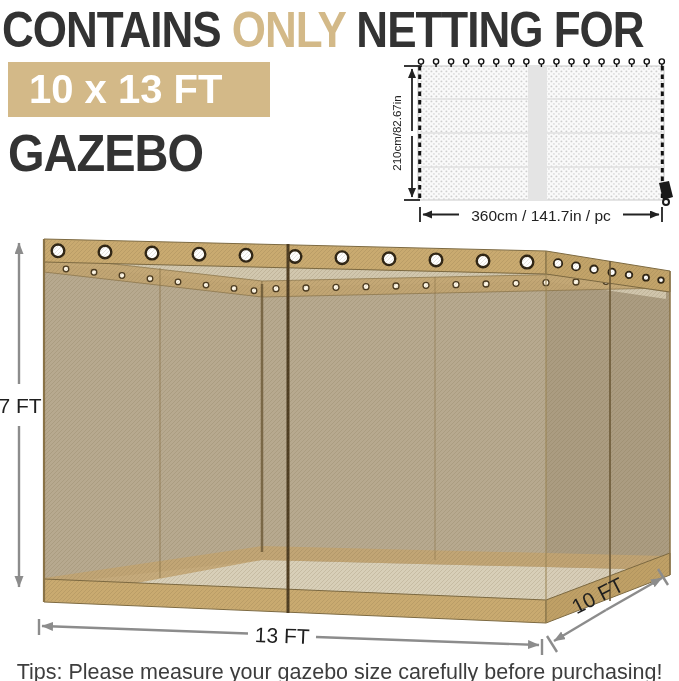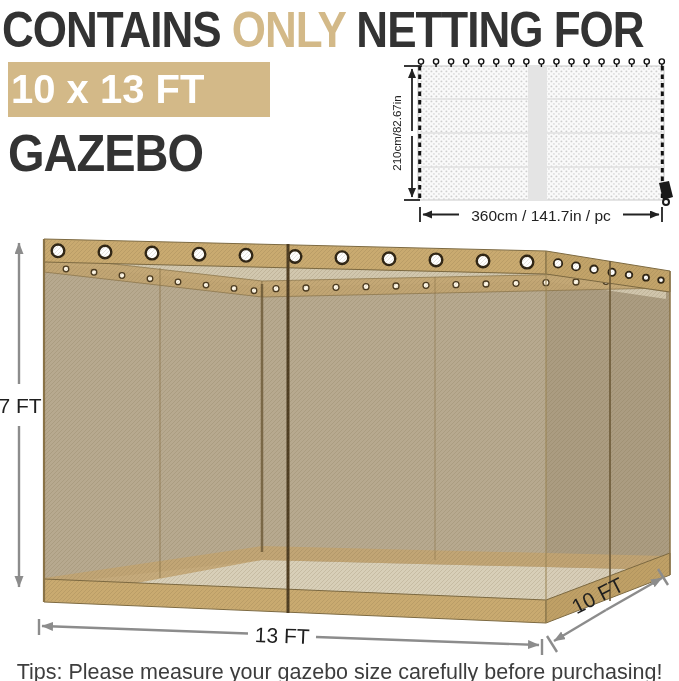--- a/index.html
+++ b/index.html
@@ -14,21 +14,21 @@
     font-weight:700;font-size:44px;letter-spacing:-1px;
     transform:scale(1.0,1.14);transform-origin:left top;
     color:var(--headline-dark,#333);
   }
   .headline .only{color:var(--accent-tan,#d3b988);}
   
   .size-badge{
     position:absolute;left:8px;top:62px;width:262px;height:55px;
     background:var(--accent-tan,#d3b988);
     color:#ffffff;font-weight:700;font-size:40px;line-height:55px;
-    padding-left:3px;box-sizing:border-box;white-space:pre;
+    padding-left:21px;box-sizing:border-box;white-space:pre;
   }
   .product-word{
     position:absolute;left:8px;top:123px;
     font-weight:700;font-size:47px;letter-spacing:-1px;
     transform:scale(1.0,1.1);transform-origin:left top;
     color:var(--headline-dark,#333);
   }
   
   svg{position:absolute;left:0;top:0;}
   svg text{font-family:"Liberation Sans",sans-serif;}

